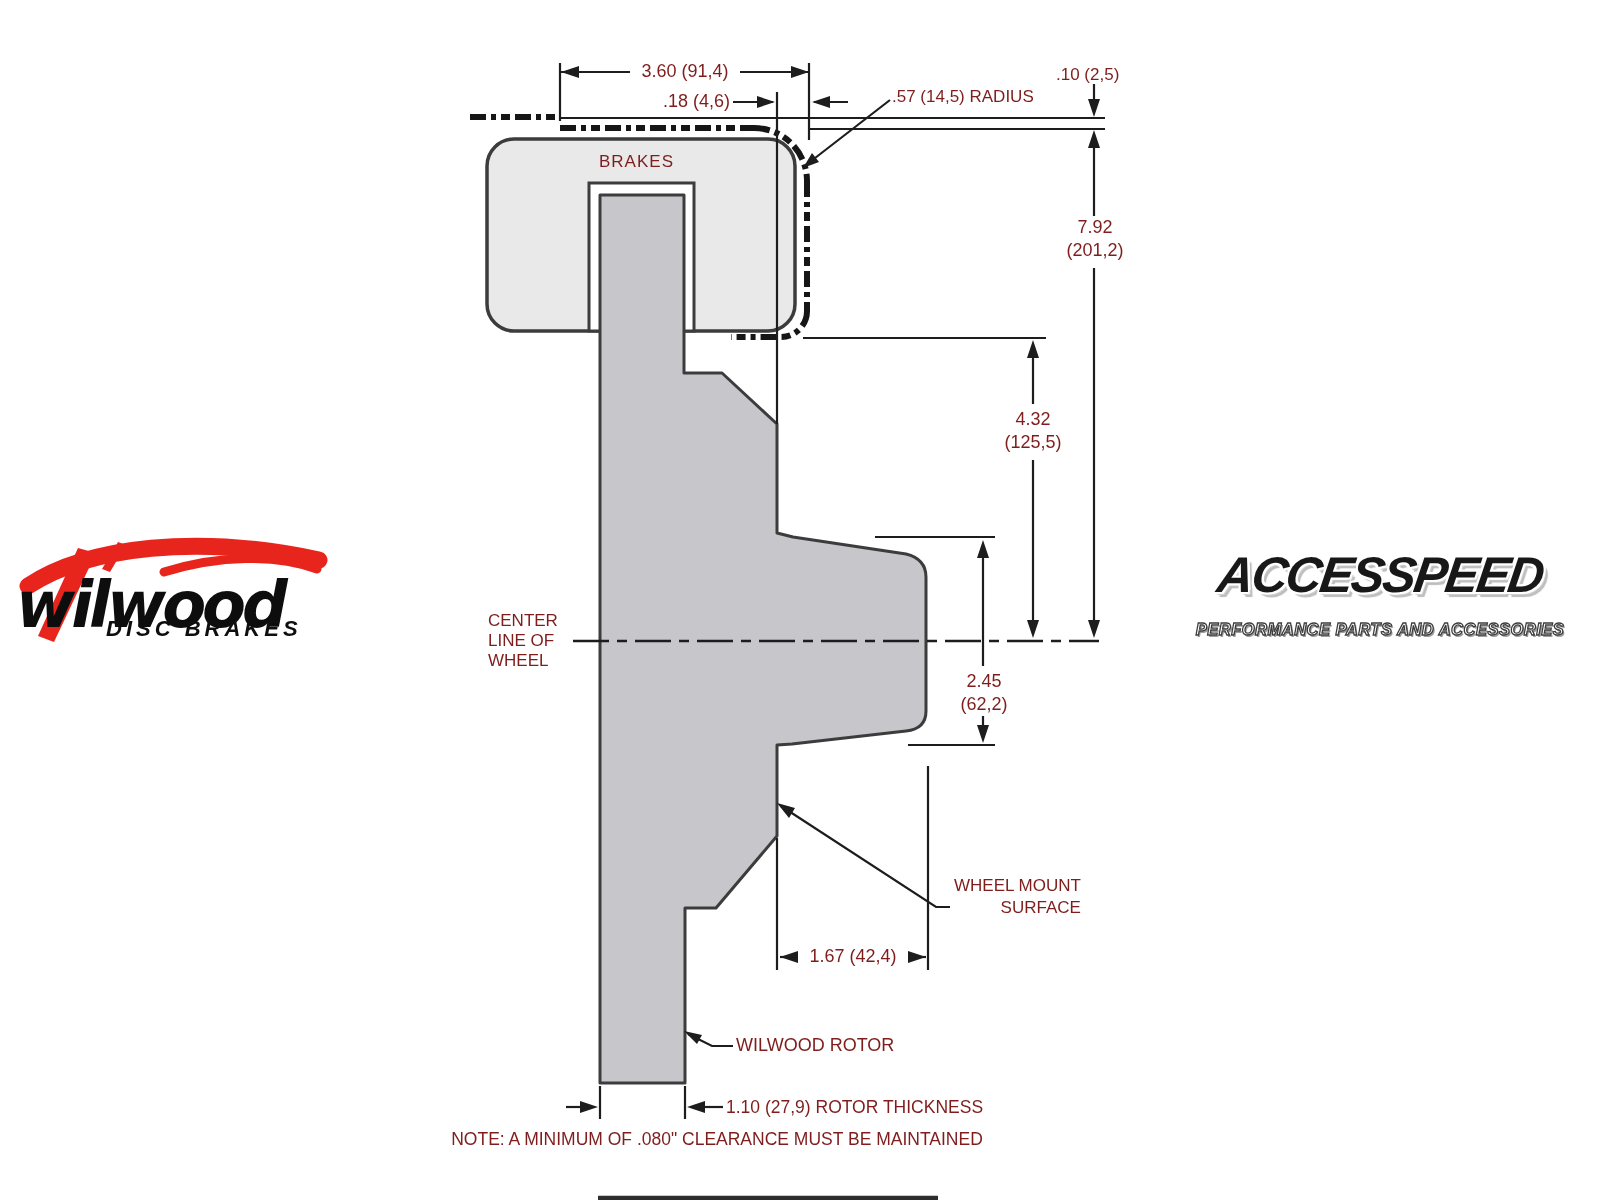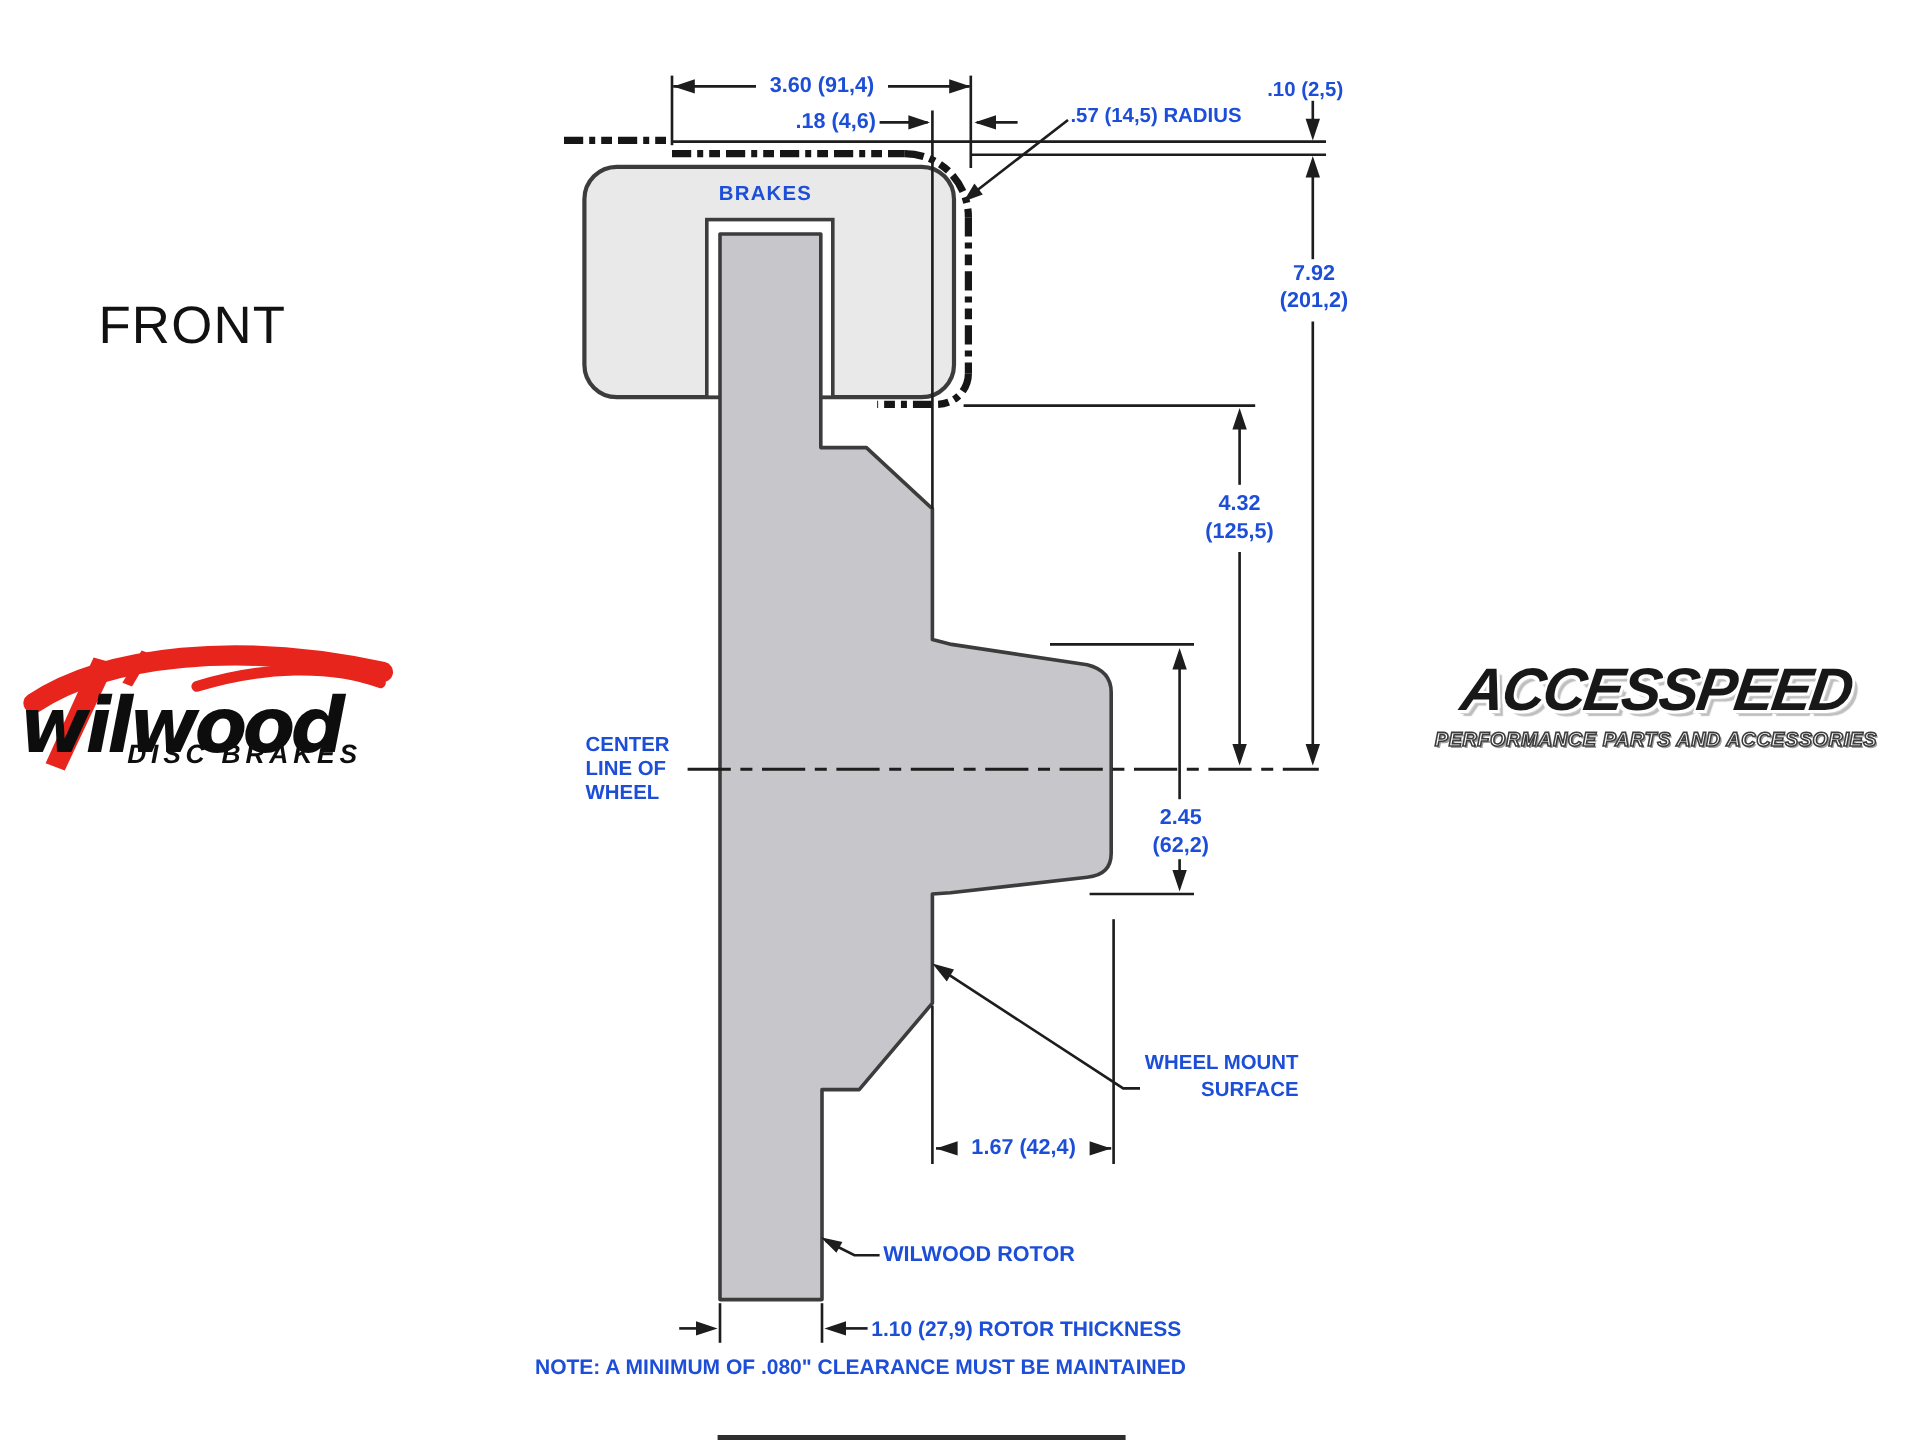--- a/index.html
+++ b/index.html
@@ -2,21 +2,21 @@
 <html><head>
 <meta charset="utf-8">
 <style>
   html,body{margin:0;padding:0;background:#fff;}
   .canvas{
     position:relative;width:1600px;height:1200px;background:#ffffff;
     font-family:"Liberation Sans",sans-serif;overflow:hidden;
   }
   .drawing-svg{position:absolute;left:0;top:0;}
   .lbl{
-    position:absolute;color:#1d4ed8;font-weight:bold;font-size:18px;
+    position:absolute;color:#7f1d1d;font-weight:normal;font-size:18px;
     white-space:nowrap;line-height:1.15;
   }
   .lbl.center{text-align:center;white-space:normal;}
   .front-label{
     font-weight:normal;font-size:44px;letter-spacing:1px;color:#111;
   }
   .caliper-label{font-size:17px;letter-spacing:1px;}
   .centerline-label{font-size:17px;line-height:20px;}
   .wheelmount-label{font-size:17px;line-height:22px;text-align:right;}
   .radius-label{font-size:17px;}
@@ -31,21 +31,21 @@
   }
   
   .accesspeed-logo{position:absolute;left:1190px;top:546px;width:380px;text-align:center;}
   .accesspeed-name{
     font-weight:bold;font-style:italic;font-size:50px;letter-spacing:-2px;
     color:#181818;transform:skewX(-8deg);display:inline-block;white-space:nowrap;
     text-shadow:-2px -2px 0 #fff,2px -2px 0 #fff,-2px 2px 0 #fff,2px 2px 0 #fff,
       3px 3px 0 #cfcfcf,5px 5px 1px #bdbdbd;
   }
   .accesspeed-sub{
-    margin-top:4px;font-weight:bold;font-style:italic;font-size:16.5px;
+    margin-top:16px;font-weight:bold;font-style:italic;font-size:16.5px;
     color:#ffffff;-webkit-text-stroke:1.3px #3c3c3c;letter-spacing:0.5px;
     text-shadow:1.5px 1.5px 0 #9e9e9e;white-space:nowrap;
   }
 </style>
 </head>
 <body>
 
 <div class="canvas">
 
   <svg class="drawing-svg" width="1600" height="1200" viewBox="0 0 1600 1200">
@@ -122,21 +122,20 @@
       <polygon points="598,1107 580,1101 580,1113"></polygon>
       <polygon points="687,1107 705,1101 705,1113"></polygon>
       <polygon points="803,168 812,153 819,162"></polygon>
       <polygon points="777,803 795,808 789,818"></polygon>
       <polygon points="684,1031 702,1035 697,1044"></polygon>
     </g>
 
     <path d="M598,1198 H938" stroke="#2e2e2e" stroke-width="4.5"></path>
   </svg>
 
-  <div class="lbl front-label" style="left:82px;top:247px;">FRONT</div>
 
   <div class="lbl caliper-label" style="left:599px;top:152px;">BRAKES</div>
 
   <div class="lbl center" style="left:630px;top:61px;width:110px;">3.60 (91,4)</div>
 
   <div class="lbl" style="left:648px;top:91px;width:82px;text-align:right;">.18 (4,6)</div>
 
   <div class="lbl radius-label" style="left:892px;top:87px;">.57 (14,5) RADIUS</div>
 
   <div class="lbl" style="left:1056px;top:65px;font-size:17px;">.10 (2,5)</div>

